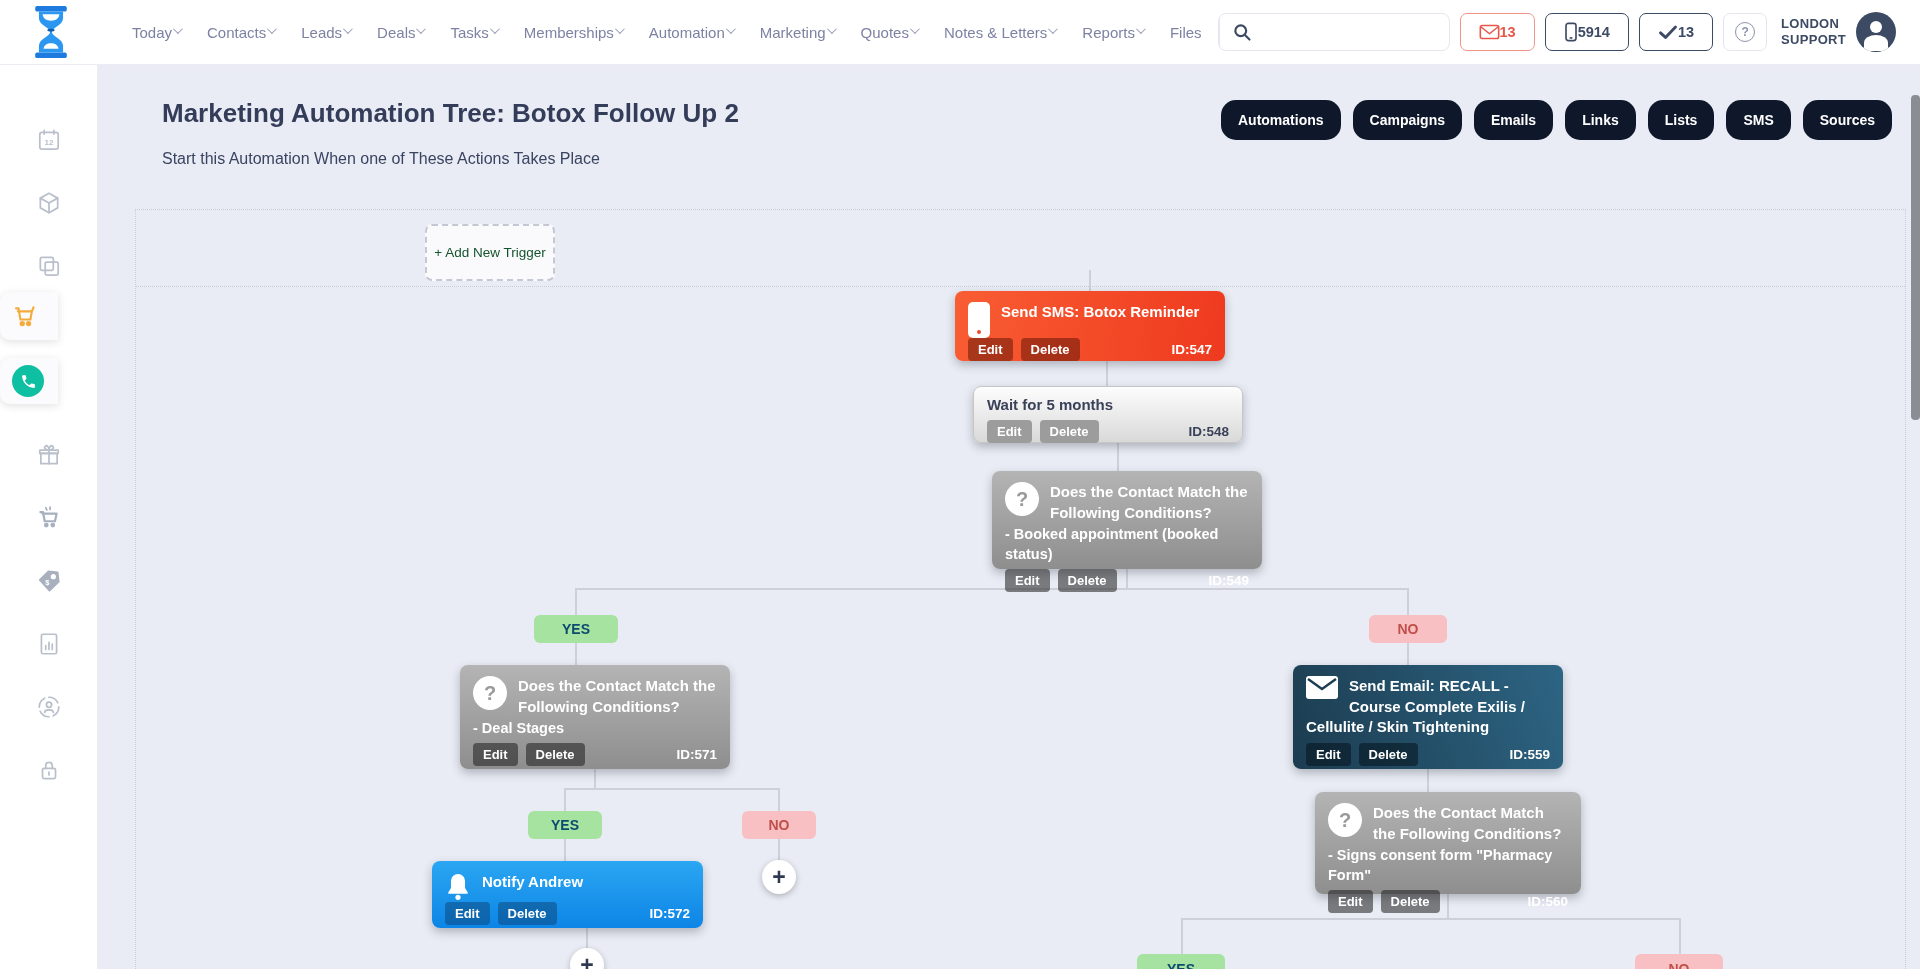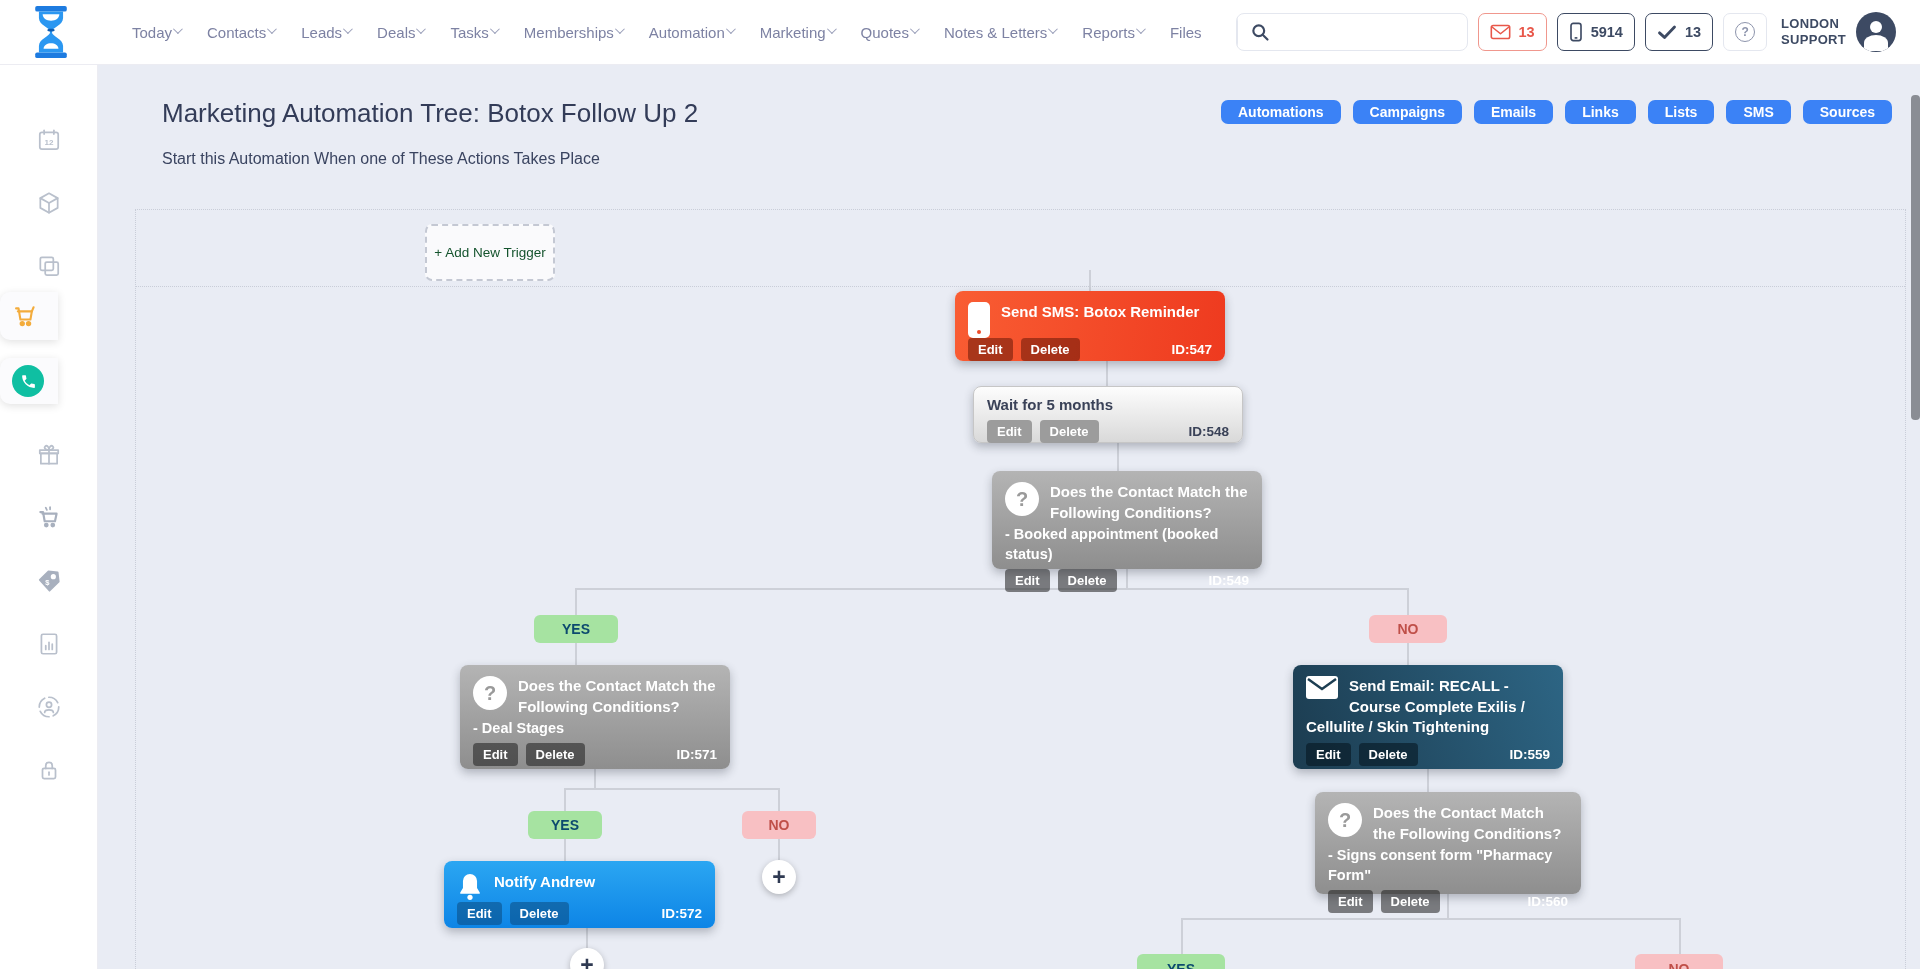--- a/index.html
+++ b/index.html
@@ -14,44 +14,44 @@
   .nav { display:flex; align-items:center; gap:27px; }
   .nav-item { display:flex; align-items:center; gap:1px; color:#7d82a3; font-size:15px; font-weight:500; cursor:pointer; white-space:nowrap; }
   .caret { width:7px; height:7px; border-right:1.6px solid #9a9fba; border-bottom:1.6px solid #9a9fba;
            transform:rotate(45deg) translateY(-2px); margin-top:-3px; }
   .topbar-right { margin-left:auto; display:flex; align-items:center; gap:10px; }
   .searchbox { display:flex; align-items:center; height:38px; width:232px; border:1px solid #e4e7ef; border-radius:8px; background:#fff; overflow:hidden; }
   .searchbox input { border:none; outline:none; flex:1; height:100%; padding:0 14px; font-size:14.5px; color:#3c4663;
                      font-family:"Liberation Sans",sans-serif; }
   .searchbox input::placeholder { color:#9aa0b8; }
   .search-btn { width:46px; height:100%; border-left:1px solid #e4e7ef; display:flex; align-items:center; justify-content:center; cursor:pointer; }
-  .badge { height:38px; border-radius:7px; background:#fff; display:flex; align-items:center; gap:8px; padding:0 11px;
+  .badge { height:38px; border-radius:7px; background:#fff; display:flex; align-items:center; gap:0; padding:0 18px;
            font-size:14.5px; font-weight:700; cursor:pointer; }
   .badge.mail { border:1px solid #f0978d; color:#e8574a; }
   .badge.navy { border:1px solid #3d4a63; color:#3d4a63; }
   .help-btn { height:38px; width:44px; border:1px solid #e4e7ef; border-radius:7px; display:flex; align-items:center; justify-content:center; cursor:pointer; background:#fff; }
   .help-q { width:20px; height:20px; border:1.5px solid #8d94ac; border-radius:50%; color:#8d94ac; font-size:12px; font-weight:700;
             display:flex; align-items:center; justify-content:center; }
   .username { font-size:13px; font-weight:700; color:#3d4a63; line-height:1.25; letter-spacing:.3px; margin-left:4px; }
   .avatar { width:40px; height:40px; border-radius:50%; background:#3d4a63; position:relative; overflow:hidden; cursor:pointer; flex:0 0 auto; }
   .avatar .head { position:absolute; left:14px; top:9px; width:12px; height:12px; border-radius:50%; background:#fff; }
   .avatar .bodyshape { position:absolute; left:8px; top:23px; width:24px; height:16px; border-radius:50% 50% 0 0; background:#fff; }
 
   
   .sidebar { position:absolute; left:0; top:65px; width:98px; height:904px; background:#fff; border-right:1px solid #ececf2;
              display:flex; flex-direction:column; align-items:center; padding-top:60px; gap:33px; z-index:40; }
   .side-icon { width:30px; height:30px; display:flex; align-items:center; justify-content:center; cursor:pointer; }
   .side-icon svg { stroke:#b9c0cc; fill:none; stroke-width:1.6; stroke-linecap:round; stroke-linejoin:round; }
   .side-icon.filled svg { fill:#a8b0be; stroke:#a8b0be; }
 
   
-  .page-title { position:absolute; left:162px; top:98px; font-size:26px; font-weight:400; color:#333c58; }
+  .page-title { position:absolute; left:162px; top:98px; font-size:26px; font-weight:700; color:#333c58; }
   .page-subtitle { position:absolute; left:162px; top:150px; font-size:16px; font-weight:500; color:#3a4460; }
   .actions-row { position:absolute; right:28px; top:100px; display:flex; gap:12px; }
-  .action-btn { background:#3b82f6; color:#fff; border:none; border-radius:7px; height:24px; padding:0 17px;
+  .action-btn { background:#0f172a; color:#fff; border:none; border-radius:15px; height:40px; padding:0 17px;
                 font-size:14px; font-weight:700; font-family:"Liberation Sans",sans-serif; cursor:pointer; }
 
   
   .tree-wrapper { position:absolute; left:135px; top:209px; width:1771px; height:900px; border:1px dotted #c9cdd8; }
   .trigger-row { position:absolute; left:0; top:0; right:0; height:77px; border-bottom:1px dotted #c9cdd8; }
   .trigger-chip { position:absolute; left:22px; top:14px; width:254px; height:40px; background:#fff; border:3px solid #e23a2c;
                   border-radius:7px; display:flex; align-items:center; justify-content:center; font-size:14.5px; font-weight:500;
                   color:#3a4258; cursor:pointer; }
   .add-trigger { position:absolute; left:289px; top:14px; width:130px; height:57px; background:rgba(255,255,255,.75);
                  border:2px dashed #c4c8d3; border-radius:7px; display:flex; align-items:center; justify-content:center;
@@ -399,21 +399,21 @@
     <div class="node-footer" style="margin-top:4px">
       <button class="nbtn">Edit</button>
       <button class="nbtn">Delete</button>
       <span class="node-id">ID:560</span>
     </div>
   </div>
 
   <div class="lbl lbl--yes" style="left:528px;top:811px;width:74px;height:28px">YES</div>
   <div class="lbl lbl--no" style="left:742px;top:811px;width:74px;height:28px">NO</div>
 
-  <div class="node node--notify" style="left:444px;top:861px;width:271px;height:67px">
+  <div class="node node--notify" style="left:432px;top:861px;width:271px;height:67px">
     <svg class="node-icon" width="26" height="30" viewBox="0 0 24 26">
         <path d="M12 1 a6.5 6.5 0 0 0 -6.5 6.5 V14 L3 18 v1.2 h18 V18 l-2.5 -4 V7.5 A6.5 6.5 0 0 0 12 1 Z" fill="#ffffff"></path>
         <circle cx="12" cy="22.5" r="2.4" fill="#ffffff"></circle>
       </svg>
     <div class="node-title">Notify Andrew</div>
     <div class="node-footer" style="margin-top:5px">
       <button class="nbtn">Edit</button>
       <button class="nbtn">Delete</button>
       <span class="node-id">ID:572</span>
     </div>

